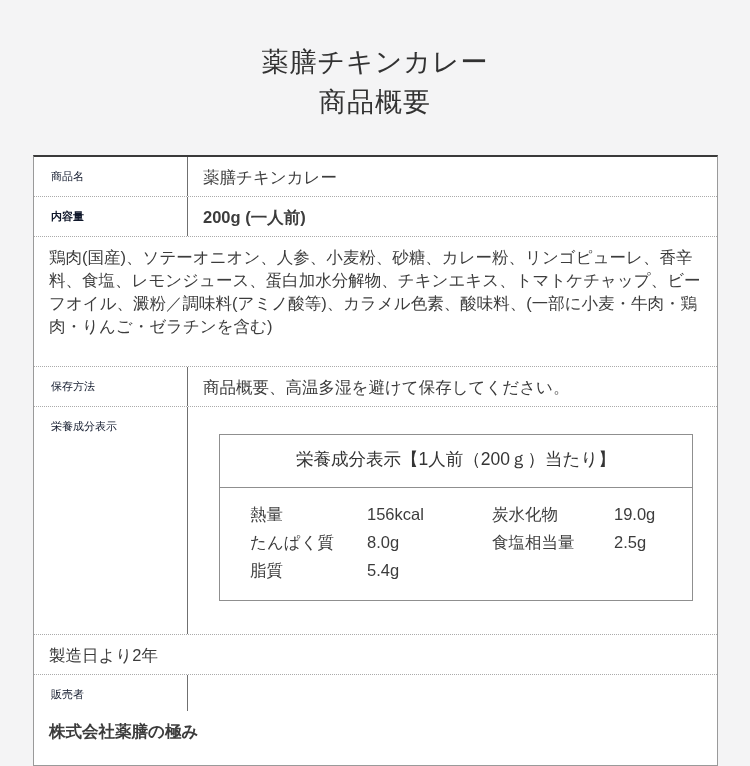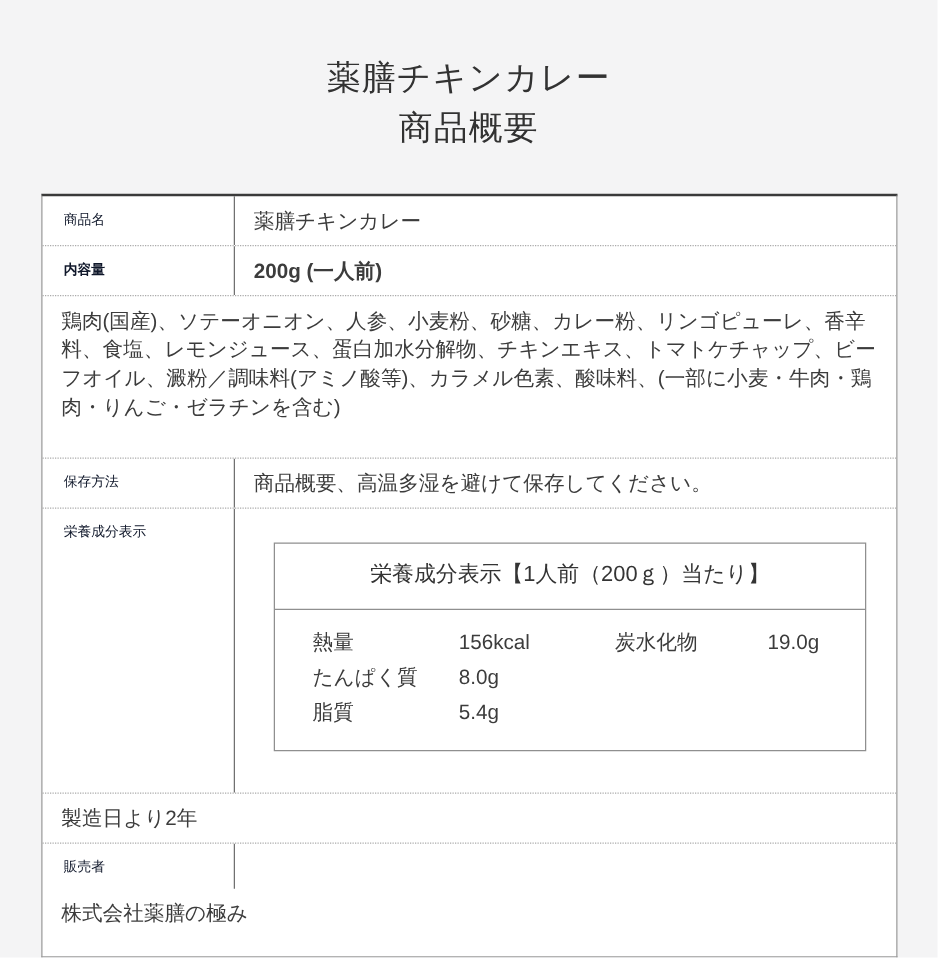--- a/index.html
+++ b/index.html
@@ -44,21 +44,21 @@
     line-height:23px;
     color:#3c3c3c;
   }
   .row-name    { min-height:35px; }
   .row-amount  { min-height:36px;font-weight:bold; }
   .row-ingr    { min-height:130px; }
   .row-storage { min-height:37px; }
   .row-nutri   { min-height:205px; }
   .row-expiry  { min-height:34px; }
   .row-seller  { min-height:78px;flex-direction:column; }
-  .row-seller .cell-value { padding-bottom:22px; }
+  .row-seller .cell-value { padding-bottom:22px;font-weight:bold; }
 
   .nutri-box {
     width:474px;
     margin:18px 0 26px 16px;
     border:1px solid #8f8f8f;
     background:#ffffff;
   }
   .nutri-header {
     text-align:center;
     padding:13px 4px 16px;
@@ -120,20 +120,24 @@
             <div class="nutri-item">
               <span class="nutri-label">脂質</span>
               <span class="nutri-value">5.4g</span>
             </div>
           </div>
           <div class="nutri-col-right">
             <div class="nutri-item">
               <span class="nutri-label">炭水化物</span>
               <span class="nutri-value">19.0g</span>
             </div>
+            <div class="nutri-item">
+              <span class="nutri-label">食塩相当量</span>
+              <span class="nutri-value">2.5g</span>
+            </div>
           </div>
         </div>
       </div>
     </div>
   </div>
 
   <div class="spec-row row-expiry">
     <div class="cell-value">製造日より2年</div>
   </div>
 

